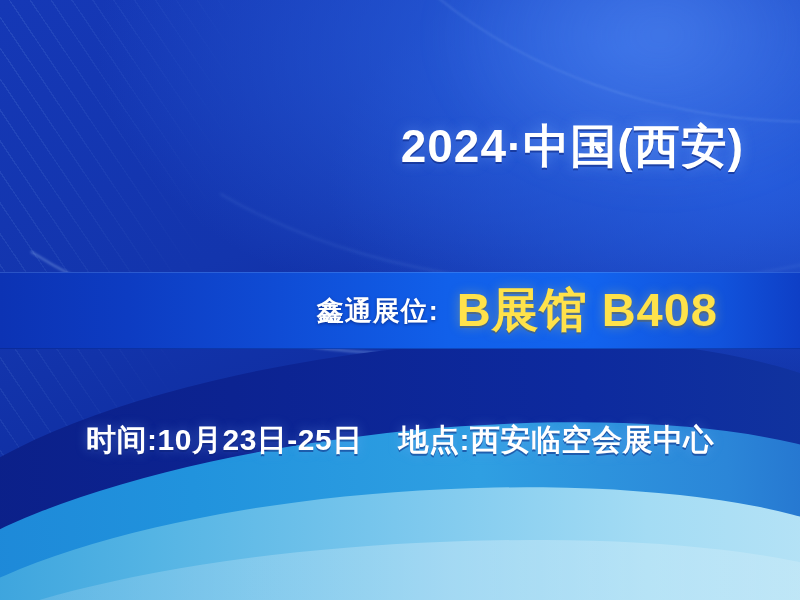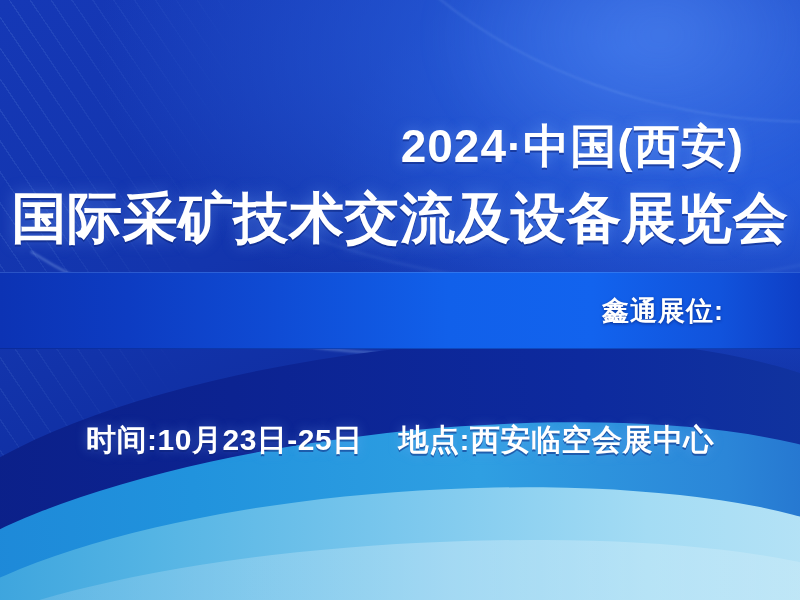--- a/index.html
+++ b/index.html
@@ -182,21 +182,21 @@
         #1160ea 56%,
         #1263ee 74%,
         #1153dc 90%,
         #0e3fc6 100%);
     box-shadow:
       inset 0 1px 0 rgba(150, 195, 255, 0.22),
       inset 0 -1px 0 rgba(10, 30, 110, 0.35);
     display: flex;
     align-items: center;
     justify-content: flex-end;
-    padding-right: 58px;
+    padding-right: 82px;
     box-sizing: border-box;
   }
   .booth-label {
     color: #ffffff;
     font-size: 27px;
     font-weight: bold;
     letter-spacing: 1px;
     margin-right: 18px;
     white-space: nowrap;
     text-shadow: 0 1px 3px rgba(6, 28, 110, 0.7);
@@ -246,24 +246,24 @@
 
   <div class="wave wave-dark"></div>
   <div class="wave wave-mid"></div>
   <div class="wave wave-light"></div>
   <div class="wave wave-sheen"></div>
 
   <div class="content">
 
     <div class="title-line1">2024·中国(西安)</div>
 
-    <div class="title-line2">国际采矿技术交流及设备展览会</div>
 
     <div class="booth-band">
       <span class="booth-label">鑫通展位:</span>
+      <span class="booth-value">B展馆 B408</span>
     </div>
 
     <div class="meta-line">
       <span>时间:10月23日-25日</span>
       <span class="meta-gap"></span>
       <span>地点:西安临空会展中心</span>
     </div>
 
   </div>
 </div>

